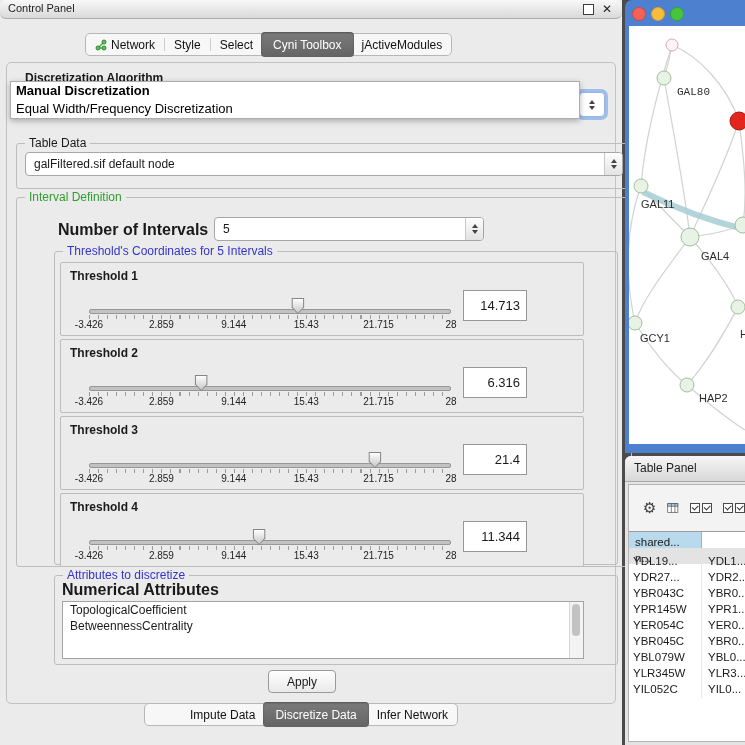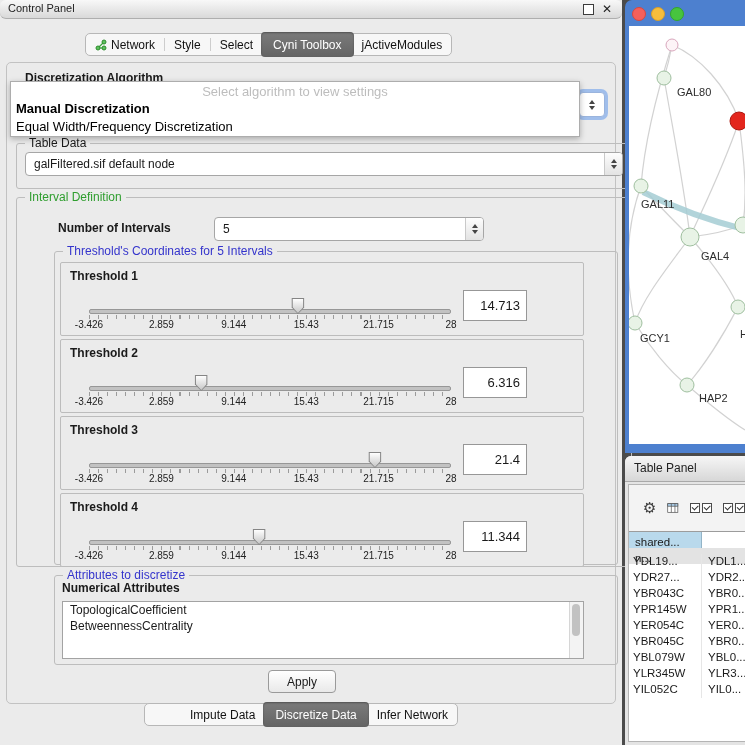--- a/index.html
+++ b/index.html
@@ -38,21 +38,21 @@
 
   
   .disc-title{position:absolute;left:22px;top:71px;font-size:12px;font-weight:bold;background:#ebebeb;padding:0 3px;z-index:1;}
   .dropdown{position:absolute;left:10px;top:81px;width:568px;background:#fff;border:1px solid #adadad;box-shadow:0 2px 6px rgba(0,0,0,.28);z-index:10;font-size:13px;}
   .dropdown .prompt{text-align:center;color:#bdbdbd;padding:2px 0 1px;}
   .dropdown .opt{padding:1px 5px;line-height:16px;color:#000;}
   .dropdown .opt.bold{font-weight:bold;}
   .combo-remnant{position:absolute;left:579px;top:92px;width:24px;height:23px;background:#fff;border:1px solid #9ab4dd;border-radius:4px;box-shadow:0 0 0 3px rgba(110,160,235,.6);z-index:5;display:flex;flex-direction:column;align-items:center;justify-content:center;}
 
   
-  .lbl-bold{position:absolute;font-size:12px;font-weight:bold;white-space:nowrap;}
+  .lbl-bold{position:absolute;font-size:16px;font-weight:bold;white-space:nowrap;}
 
   
   .th-host{position:absolute;left:60px;top:262px;width:524px;display:flex;flex-direction:column;gap:3px;}
   .th-panel{position:relative;height:72px;border:1px solid #bcbcbc;border-radius:2px;background:#ebebeb;}
   .th-label{position:absolute;left:9px;top:6px;font-size:12px;font-weight:bold;}
   .val-field{position:absolute;left:402px;top:27px;width:56px;height:29px;background:#fff;border:1px solid #979797;display:flex;align-items:center;justify-content:flex-end;padding-right:6px;font-size:13px;}
   .slider-zone{position:absolute;left:28px;top:36px;width:362px;height:34px;}
   .track{position:absolute;left:0;right:0;top:10px;height:3px;background:#c2c2c2;border:1px solid #979797;border-radius:2px;}
   .ticks{position:absolute;left:0;right:0;top:16px;height:4px;background:repeating-linear-gradient(90deg,#9b9b9b 0 1px,transparent 1px 9.05px);}
   .scale{position:absolute;top:20px;transform:translateX(-50%);font-size:10px;color:#222;white-space:nowrap;}
@@ -141,21 +141,20 @@
     <div class="outer-panel"></div>
 
     <div class="disc-title">Discretization Algorithm</div>
 
     <div class="combo-remnant">
       <span class="spin-up"></span>
       <span class="spin-dn"></span>
     </div>
 
     <div class="dropdown">
-      <div class="prompt">Select algorithm to view settings</div>
       <div class="opt bold">Manual Discretization</div>
       <div class="opt">Equal Width/Frequency Discretization</div>
     </div>
 
     <div class="group" style="left:16px;top:143px;width:588px;height:44px;">
       <div class="grp-title">Table Data</div>
       <div class="combo" style="left:8px;top:8px;right:8px;height:22px;">
         <span class="txt">galFiltered.sif default node</span>
         <span class="stepper">
             <span class="spin-up"></span>
@@ -307,21 +306,21 @@
           <circle cx="12" cy="160" r="7"></circle>
           <circle cx="61" cy="211" r="9"></circle>
           <circle cx="114" cy="199" r="8"></circle>
           <circle cx="6" cy="297" r="7"></circle>
           <circle cx="58" cy="359" r="7"></circle>
           <circle cx="109" cy="281" r="7"></circle>
         </g>
         <circle cx="43" cy="19" r="6" fill="#fdf4f7" stroke="#d9a7bd"></circle>
         <circle cx="110" cy="95" r="9" fill="#e3261d" stroke="#ab1710"></circle>
       </svg>
-      <div class="net-label" style="left:48px;top:60px;">GAL80</div>
+      <div class="net-label" style="left:48px;top:60px;font-family:Liberation Mono, monospace;">GAL80</div>
       <div class="net-label" style="left:12px;top:172px;">GAL11</div>
       <div class="net-label" style="left:72px;top:224px;">GAL4</div>
       <div class="net-label" style="left:11px;top:306px;">GCY1</div>
       <div class="net-label" style="left:70px;top:366px;">HAP2</div>
       <div class="net-label" style="left:111px;top:302px;">H</div>
     </div>
   </div>
 
   <div class="table-panel">
     <div class="tp-titlebar">

